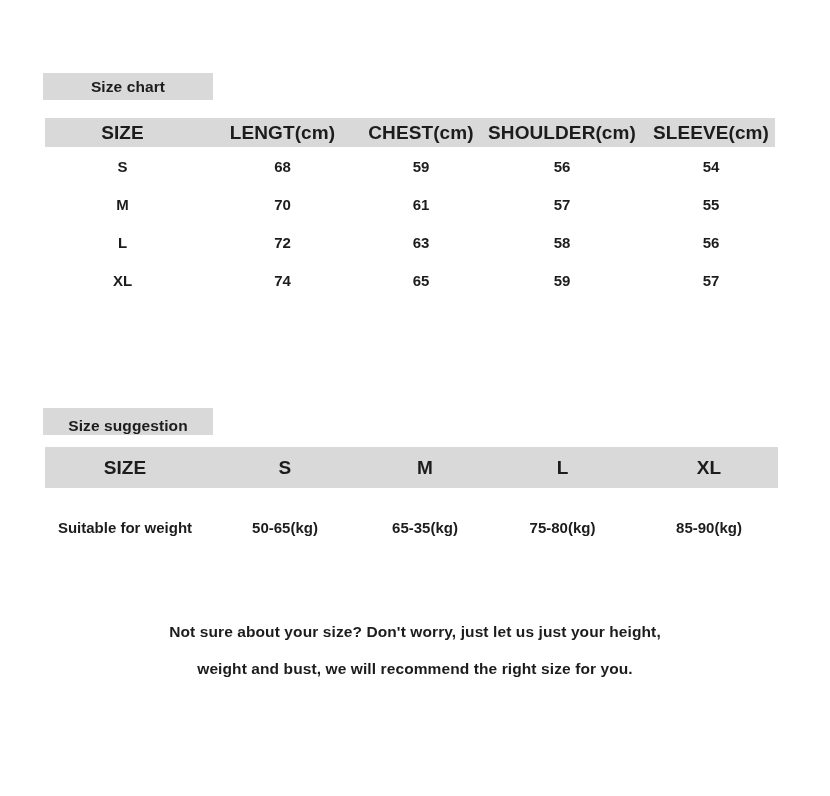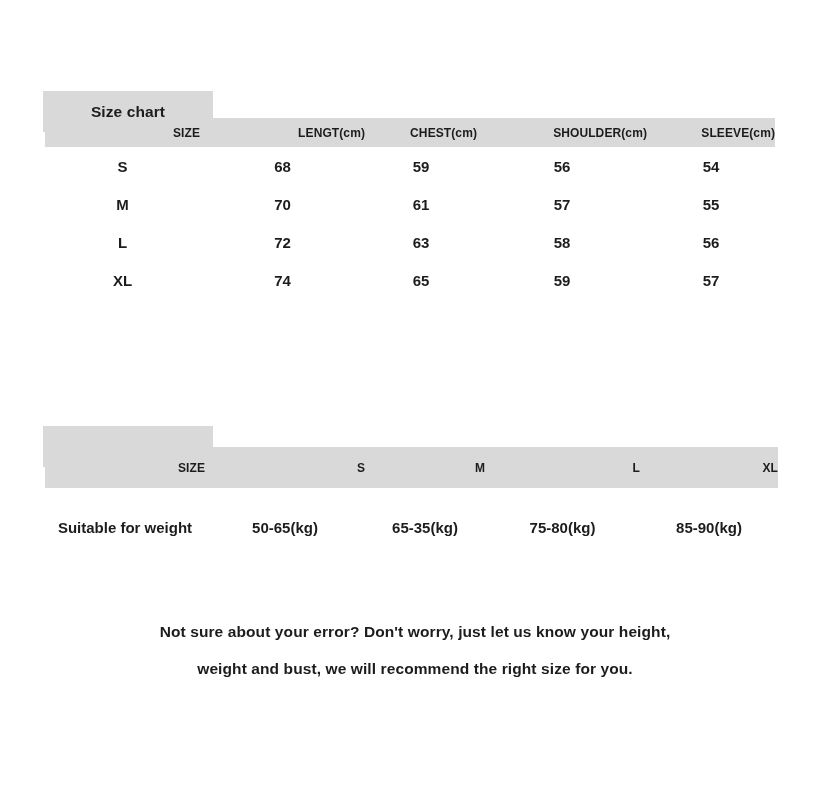--- a/index.html
+++ b/index.html
@@ -10,48 +10,47 @@
     height: 796px;
     background: #ffffff;
     font-family: "Liberation Sans", sans-serif;
     color: #1c1c1c;
     overflow: hidden;
   }
   .title-box {
     position: absolute;
     left: 43px;
     width: 170px;
-    height: 41px;
+    height: 27px;
     background: #d9d9d9;
     display: flex;
     align-items: center;
     justify-content: center;
     font-weight: bold;
     font-size: 15.5px;
     letter-spacing: 0.1px;
-    margin-top: 18px;
   }
   .title-box.chart { top: 73px; }
   .title-box.suggestion { top: 408px; align-items: flex-end; }
 
   table.size-table {
     position: absolute;
     left: 45px;
     border-collapse: collapse;
     table-layout: fixed;
     font-weight: bold;
   }
   table.tbl1 { top: 118px; width: 730px; }
   table.tbl2 { top: 447px; width: 733px; }
 
   table.size-table thead th {
     background: #d9d9d9;
-    font-size: 12px;
+    font-size: 19px;
     font-weight: bold;
-    text-align: right;
+    text-align: center;
     vertical-align: middle;
     letter-spacing: 0.1px;
   }
   table.tbl1 thead th { height: 29px; }
   table.tbl2 thead th { height: 41px; }
 
   table.size-table tbody td {
     font-size: 15px;
     font-weight: bold;
     text-align: center;
@@ -165,17 +164,17 @@
         <td>Suitable for weight</td>
         <td>50-65(kg)</td>
         <td>65-35(kg)</td>
         <td>75-80(kg)</td>
         <td>85-90(kg)</td>
       </tr>
     </tbody>
   </table>
 
   <div class="note note-closing">
-    <div>Not sure about your error? Don't worry, just let us know your height,</div>
+    <div>Not sure about your size? Don't worry, just let us just your height,</div>
     <div>weight and bust, we will recommend the right size for you.</div>
   </div>
 
 </div>
 
 </body></html>

